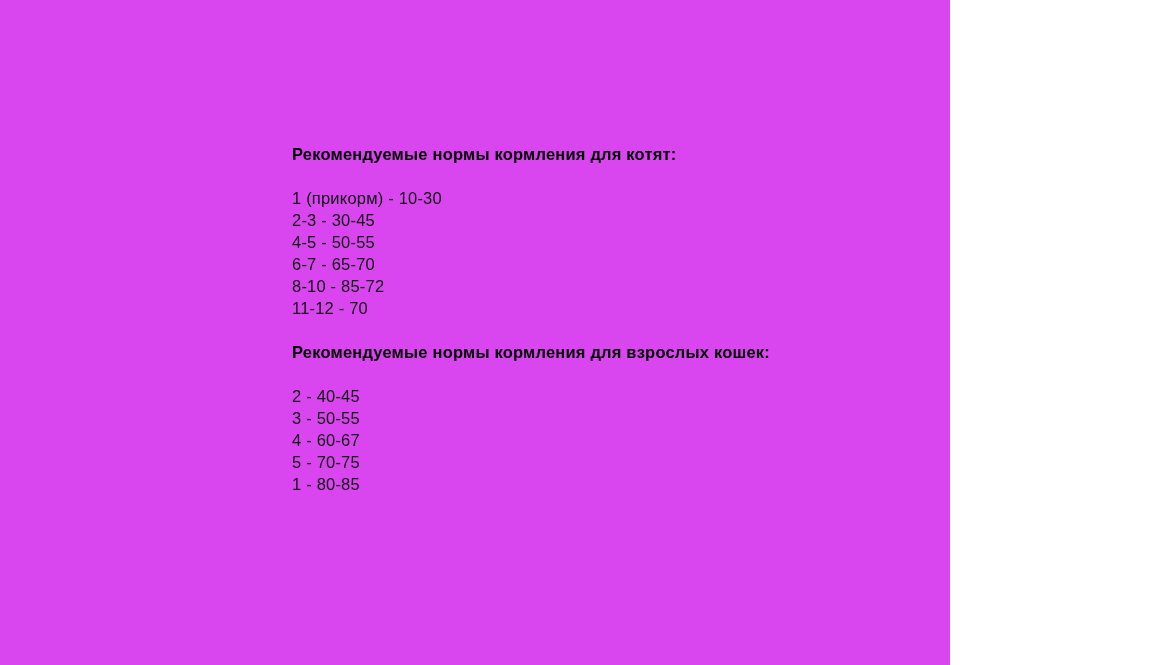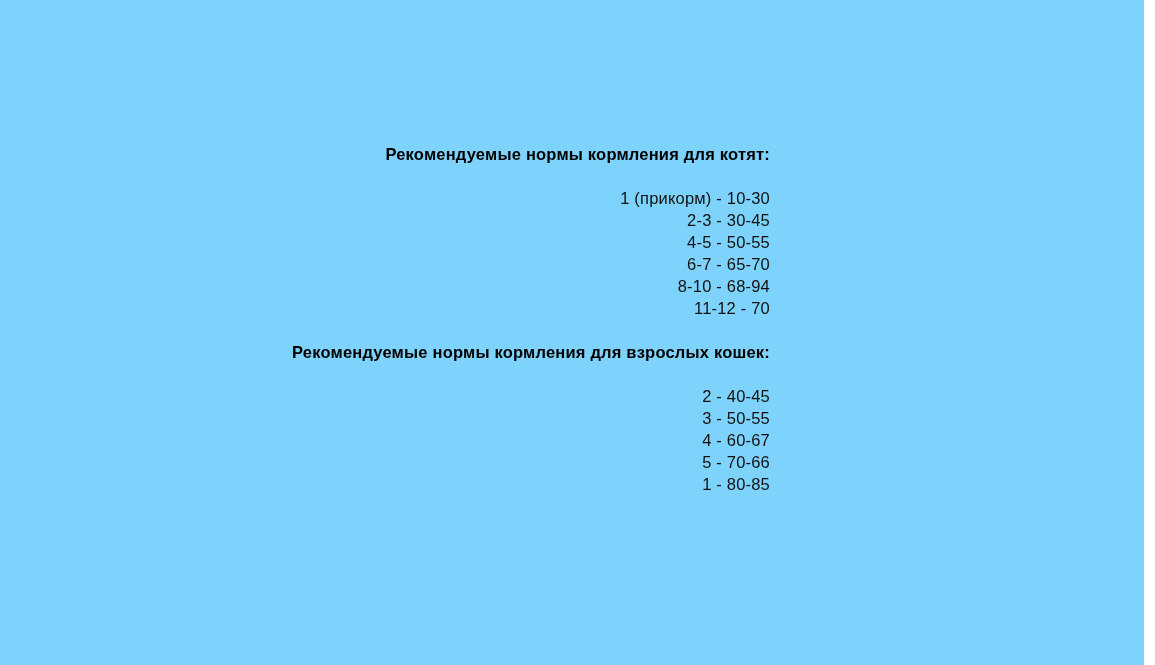--- a/index.html
+++ b/index.html
@@ -5,24 +5,23 @@
   * { margin: 0; padding: 0; box-sizing: border-box; }
   html, body {
     width: 1155px;
     height: 665px;
     background: #ffffff;
     overflow: hidden;
     font-family: "Liberation Sans", "DejaVu Sans", sans-serif;
   }
   .page {
     position: relative;
-    width: 1144px;
+    width: 950px;
     height: 665px;
-    background: #7dd3fc;
-    text-align: right;
+    background: #d946ef;
   }
   .content {
     position: absolute;
     left: 292px;
     top: 143px;
     color: #111111;
     font-size: 16.5px;
     line-height: 22px;
     letter-spacing: 0.2px;
   }
@@ -44,27 +43,27 @@
 
 <div class="page">
   <div class="content">
 
     <div class="section">
       <div class="heading">Рекомендуемые нормы кормления для котят:</div>
       <div class="line">1 (прикорм) - 10-30</div>
       <div class="line">2-3 - 30-45</div>
       <div class="line">4-5 - 50-55</div>
       <div class="line">6-7 - 65-70</div>
-      <div class="line">8-10 - 68-94</div>
+      <div class="line">8-10 - 85-72</div>
       <div class="line">11-12 - 70</div>
     </div>
 
     <div class="section">
       <div class="heading">Рекомендуемые нормы кормления для взрослых кошек:</div>
       <div class="line">2 - 40-45</div>
       <div class="line">3 - 50-55</div>
       <div class="line">4 - 60-67</div>
-      <div class="line">5 - 70-66</div>
+      <div class="line">5 - 70-75</div>
       <div class="line">1 - 80-85</div>
     </div>
 
   </div>
 </div>
 
 </body></html>

